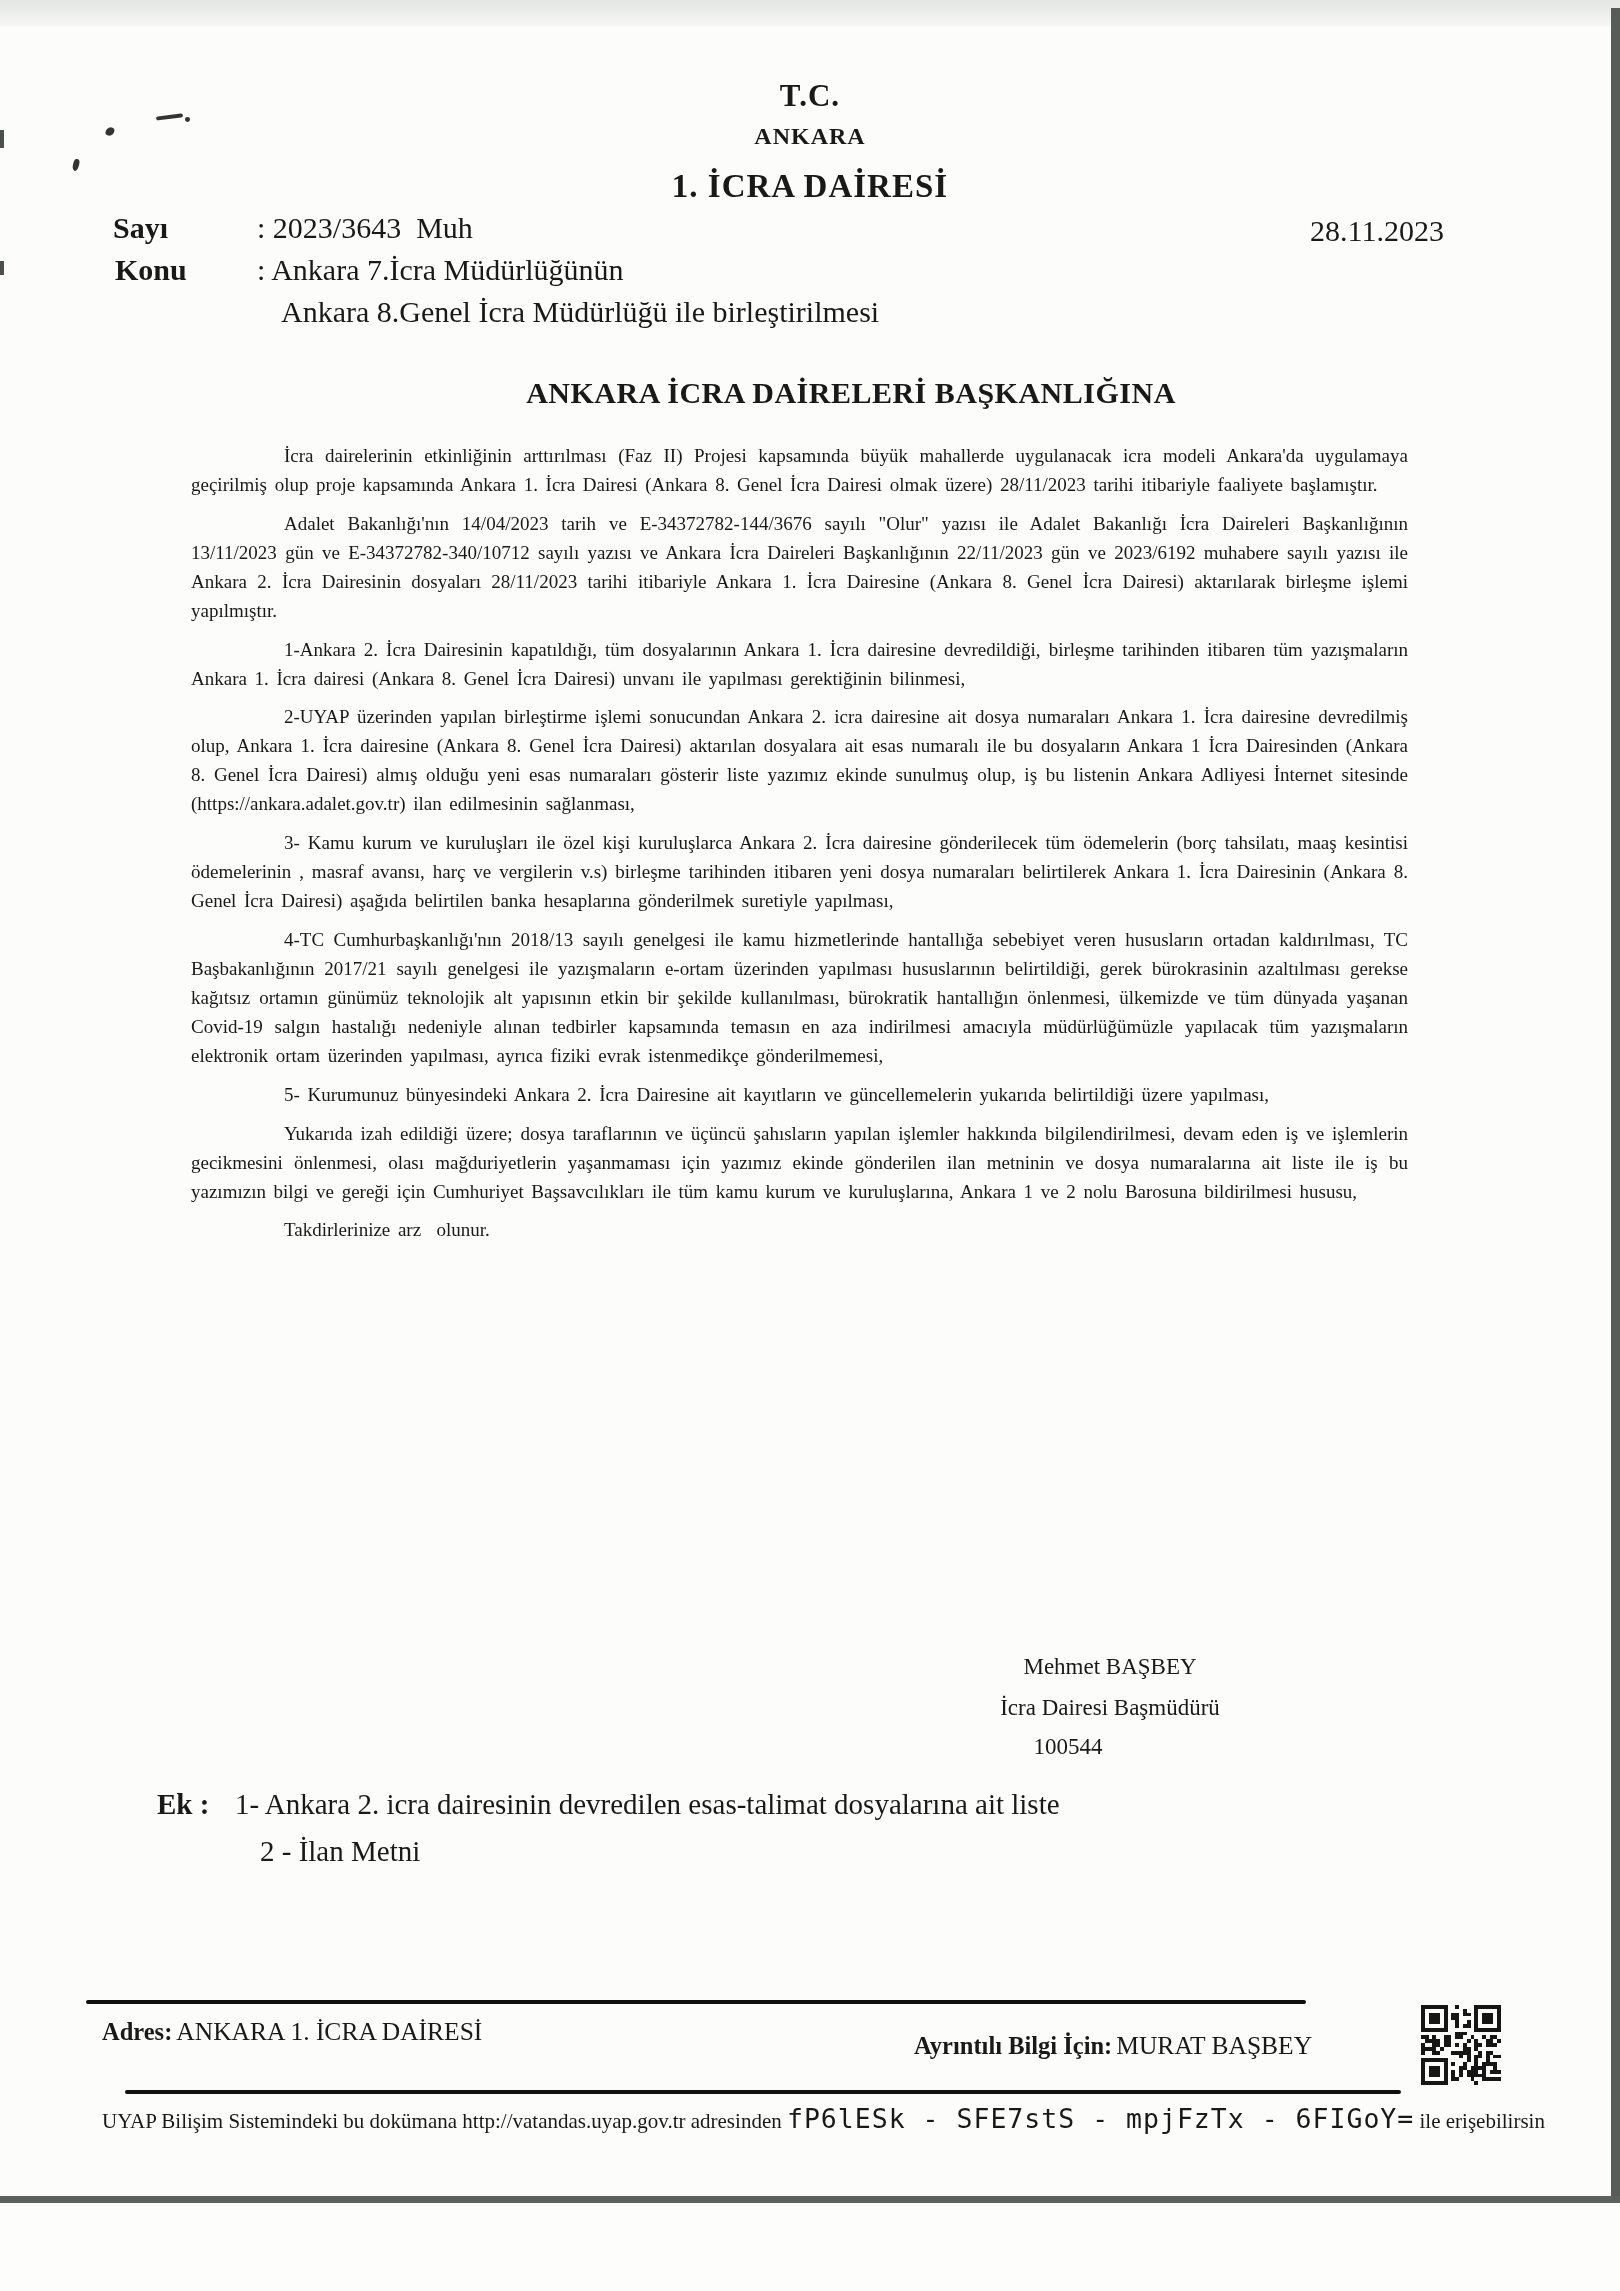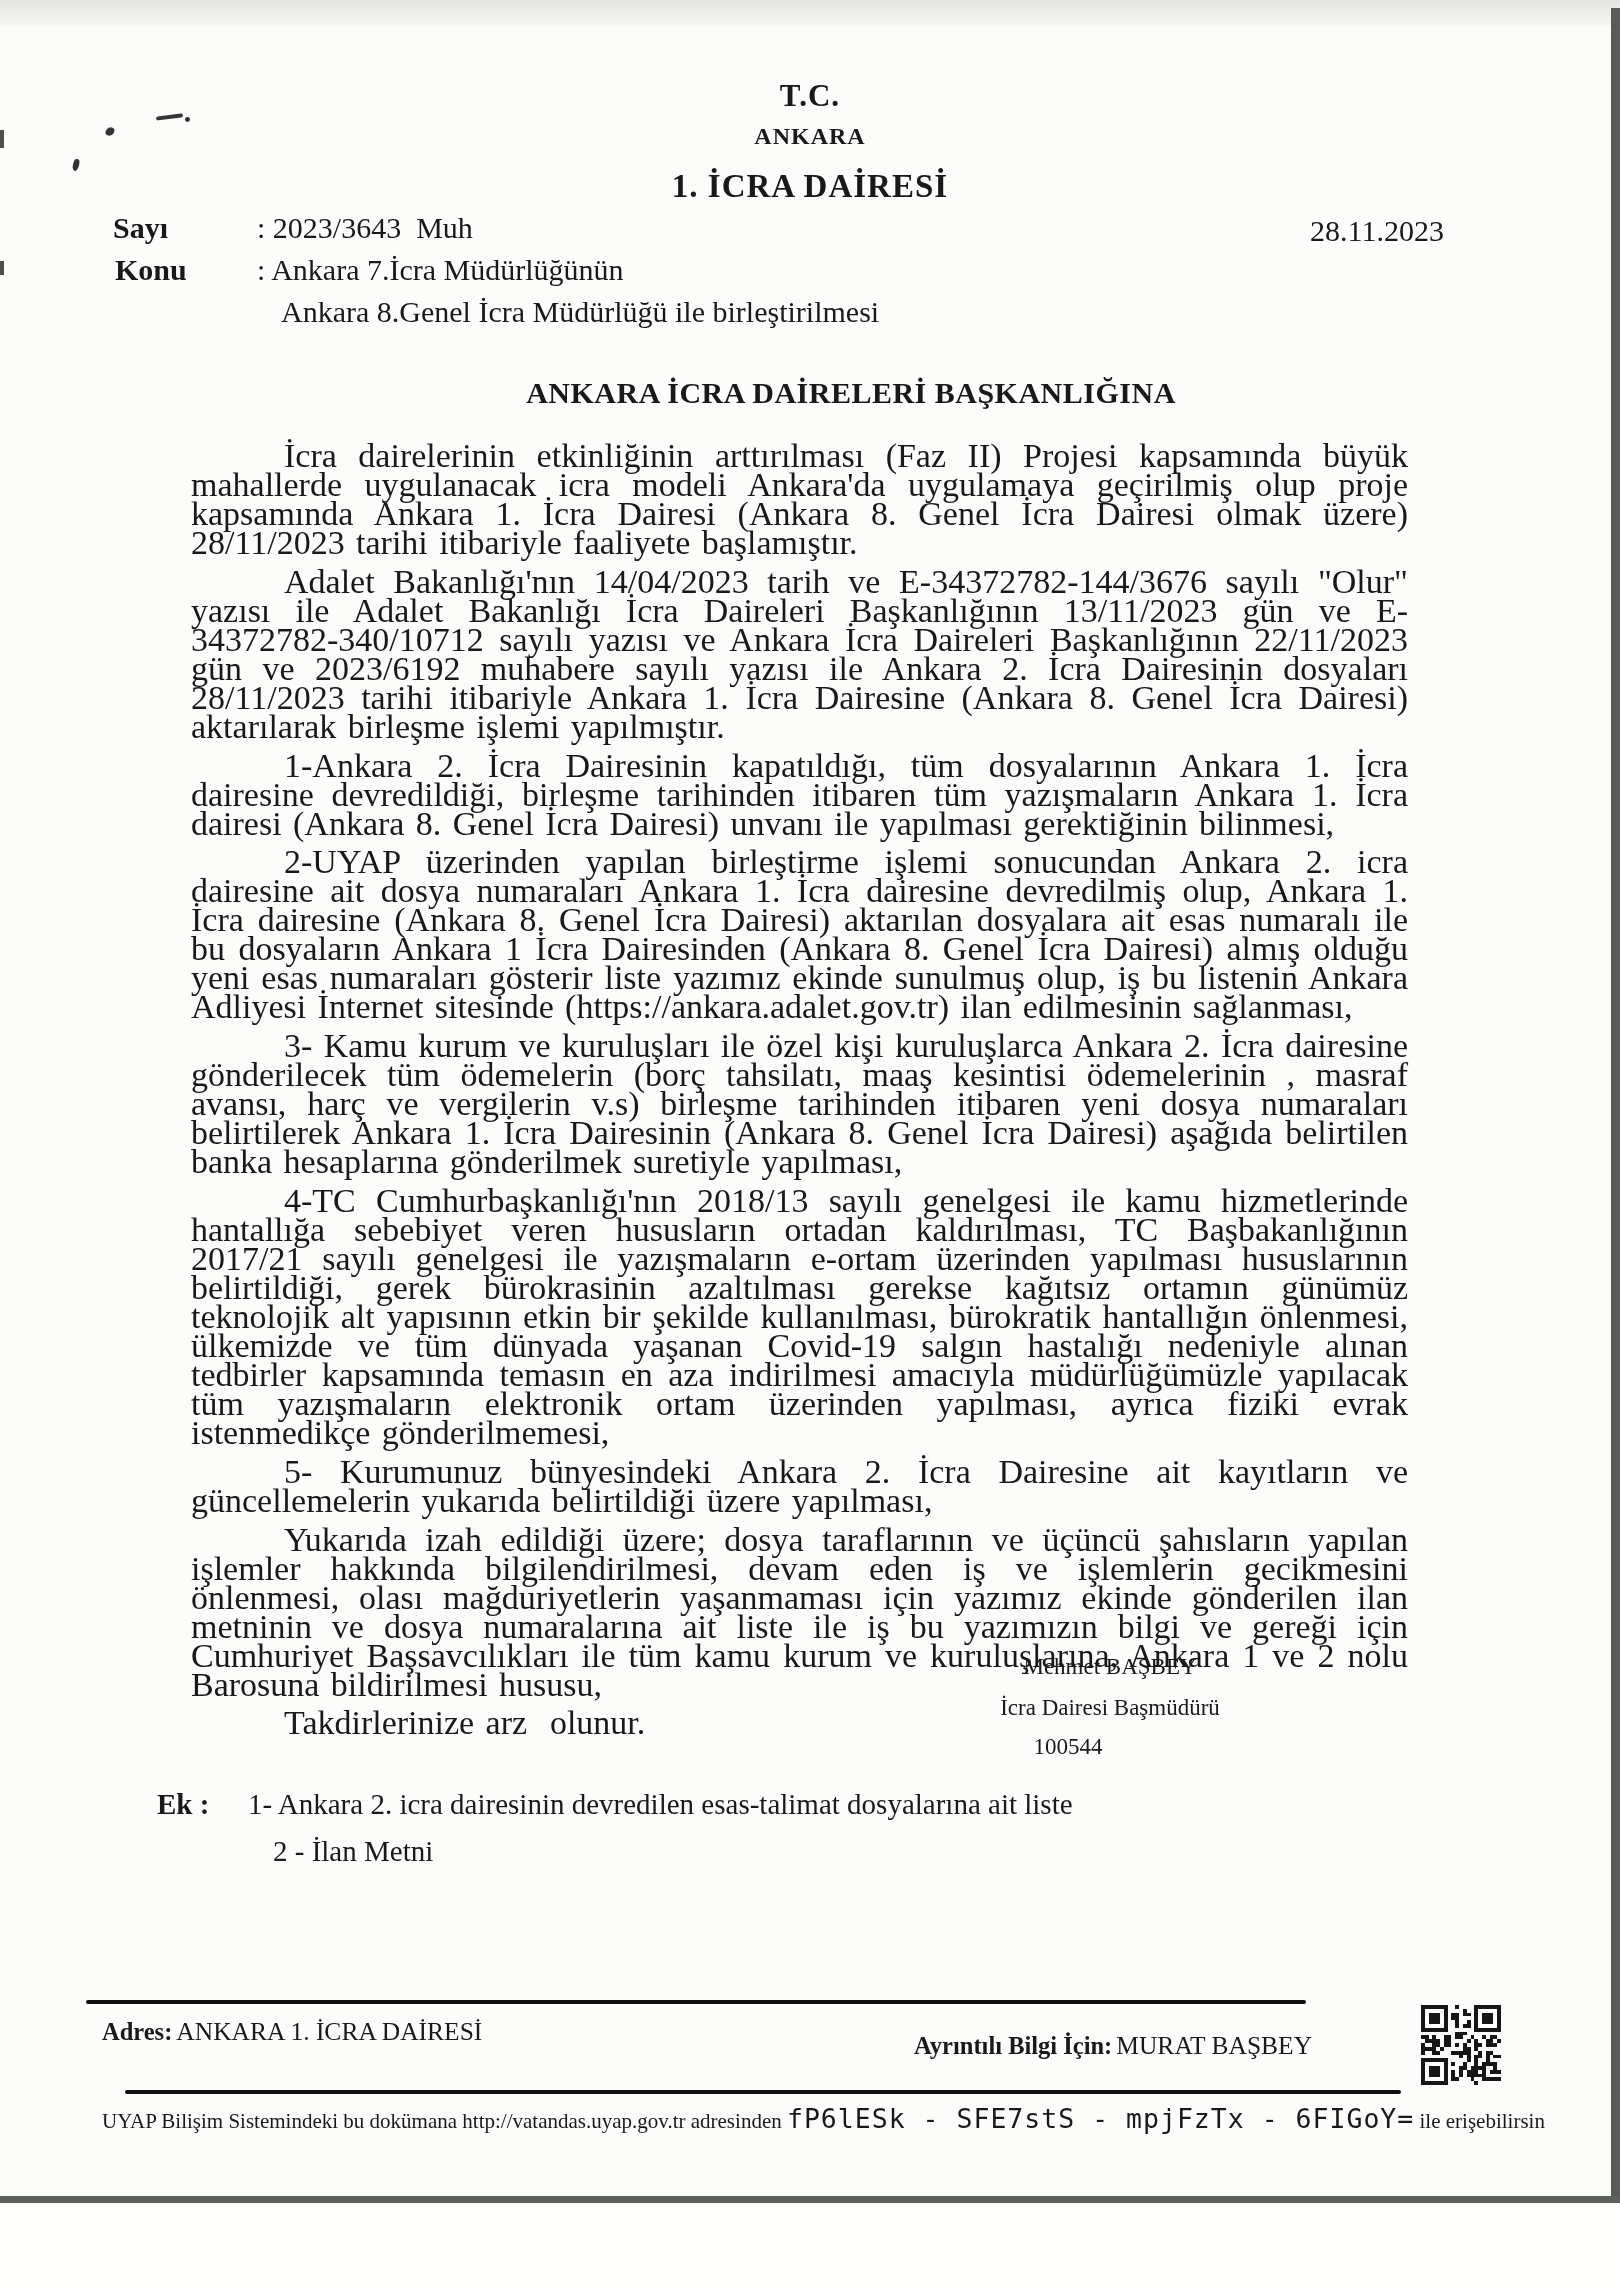--- a/index.html
+++ b/index.html
@@ -21,28 +21,28 @@
   .hdr{width:100%;text-align:center;font-weight:bold;}
   .hdr-tc{top:78px;font-size:31px;letter-spacing:1px;}
   .hdr-city{top:123px;font-size:24px;letter-spacing:1px;}
   .hdr-office{top:168px;font-size:33px;letter-spacing:1px;}
   
   .meta-label{font-weight:bold;font-size:30px;}
   .meta-value{font-size:30px;white-space:pre-wrap;}
   
   .doc-title{top:376px;left:851px;transform:translateX(-50%);font-weight:bold;font-size:30px;white-space:nowrap;letter-spacing:0.5px;}
   
-  .body-block{left:191px;top:441px;width:1217px;font-size:34px;line-height:29px;text-align:justify;word-spacing:2.9px;}
+  .body-block{left:191px;top:441px;width:1217px;font-size:19px;line-height:29px;text-align:justify;word-spacing:2.9px;}
   .body-block p{margin:0 0 9.8px 0;text-indent:93px;}
   .closing{text-align:left;}
   
   .sig{transform:translateX(-50%);font-size:23px;white-space:nowrap;}
   
   .ek-label{font-weight:bold;font-size:29px;}
-  .ek-item{font-size:29px;white-space:nowrap;margin-left:13px;}
+  .ek-item{font-size:29px;white-space:nowrap;}
   
   .rule{background:#101010;border-radius:2px;}
   .foot-label{font-weight:bold;font-size:24.5px;}
   .foot-value{font-size:25.5px;}
   .uyap-line{font-size:21px;white-space:nowrap;}
   .uyap-code{font-family:"DejaVu Sans Mono", monospace;font-size:26.5px;letter-spacing:1px;}
   .qr{left:1421px;top:2005px;width:80px;height:80px;}
   .qr svg{fill:#161616;}
 </style>
 </head>

